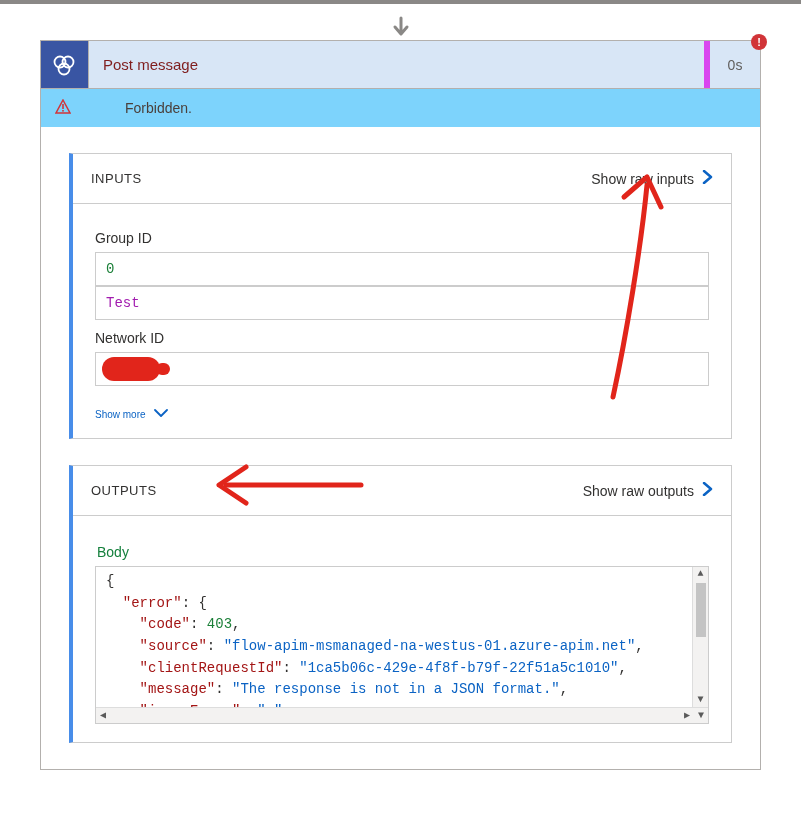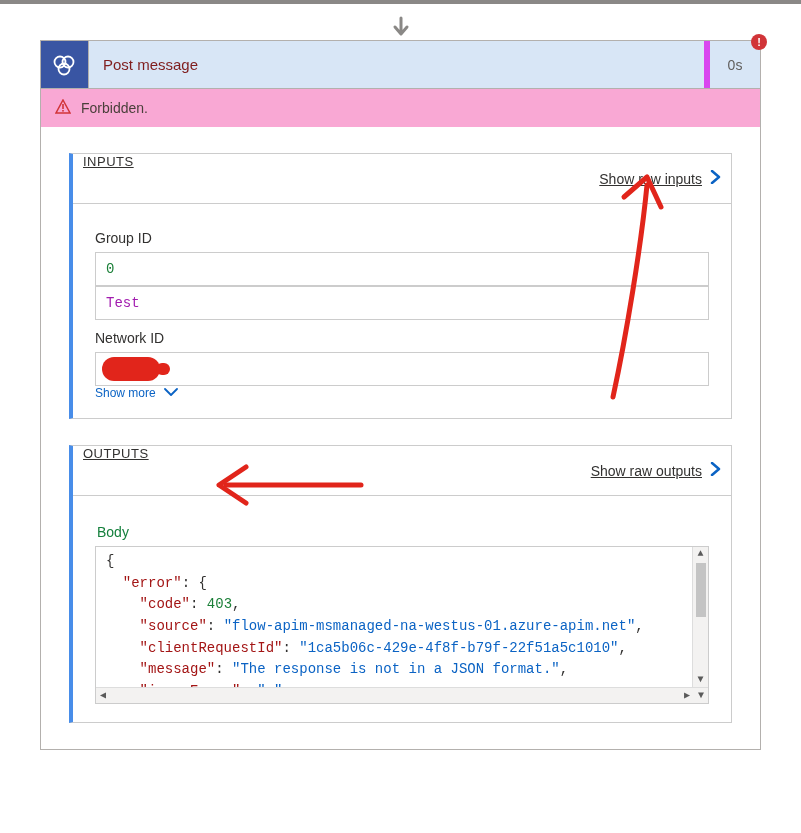--- a/index.html
+++ b/index.html
@@ -64,46 +64,47 @@
     color: #7f1d1d;
   }
   .card-header .timing {
     width: 56px;
     border-left: 6px solid #d946ef;
     display: flex; align-items: center; justify-content: center;
     font-size: 14px;
     color: #605e5c;
   }
   .forbidden-bar {
-    background: #f9a8d4;
+    background: #7dd3fc;
     color: #4a3f3a;
     height: 38px;
     display: flex; align-items: center;
     padding: 13px 14px;
     font-size: 14px;
+    gap: 44px;
   }
   .forbidden-bar .warn-tri {
     margin-right: 10px;
     color: #d13438;
   }
   .body-area {
     padding: 26px 28px;
     position: relative;
   }
   .section {
     border: 1px solid #ccc;
     border-left: 4px solid #488de9;
     margin-bottom: 26px;
   }
   .section-header {
     display: flex;
+    align-items: center;
     height: 50px;
-    padding: 0 10px;
+    padding: 0 18px;
     border-bottom: 1px solid #ccc;
-    text-decoration: underline;
   }
   .section-header .label {
     font-size: 13px;
     letter-spacing: 0.5px;
     color: #323130;
     flex: 1;
   }
   .section-header .link {
     color: #323130;
     font-size: 14px;
@@ -127,22 +128,23 @@
     padding: 7px 10px;
     font-family: Consolas, "Courier New", monospace;
     font-size: 14px;
     color: #a21caf;
     min-height: 34px;
     display: flex; align-items: center;
     position: relative;
   }
   .field-box.green { color: #1a7f37; }
   .show-more {
+    margin-top: 22px;
     color: #0b63c4;
-    font-size: 12px;
+    font-size: 10px;
     display: flex; align-items: center; gap: 8px;
     cursor: pointer;
   }
   .redact {
     position: absolute;
     left: 6px; top: 4px;
     width: 58px; height: 24px;
     background: #e1251b;
     border-radius: 14px;
   }

